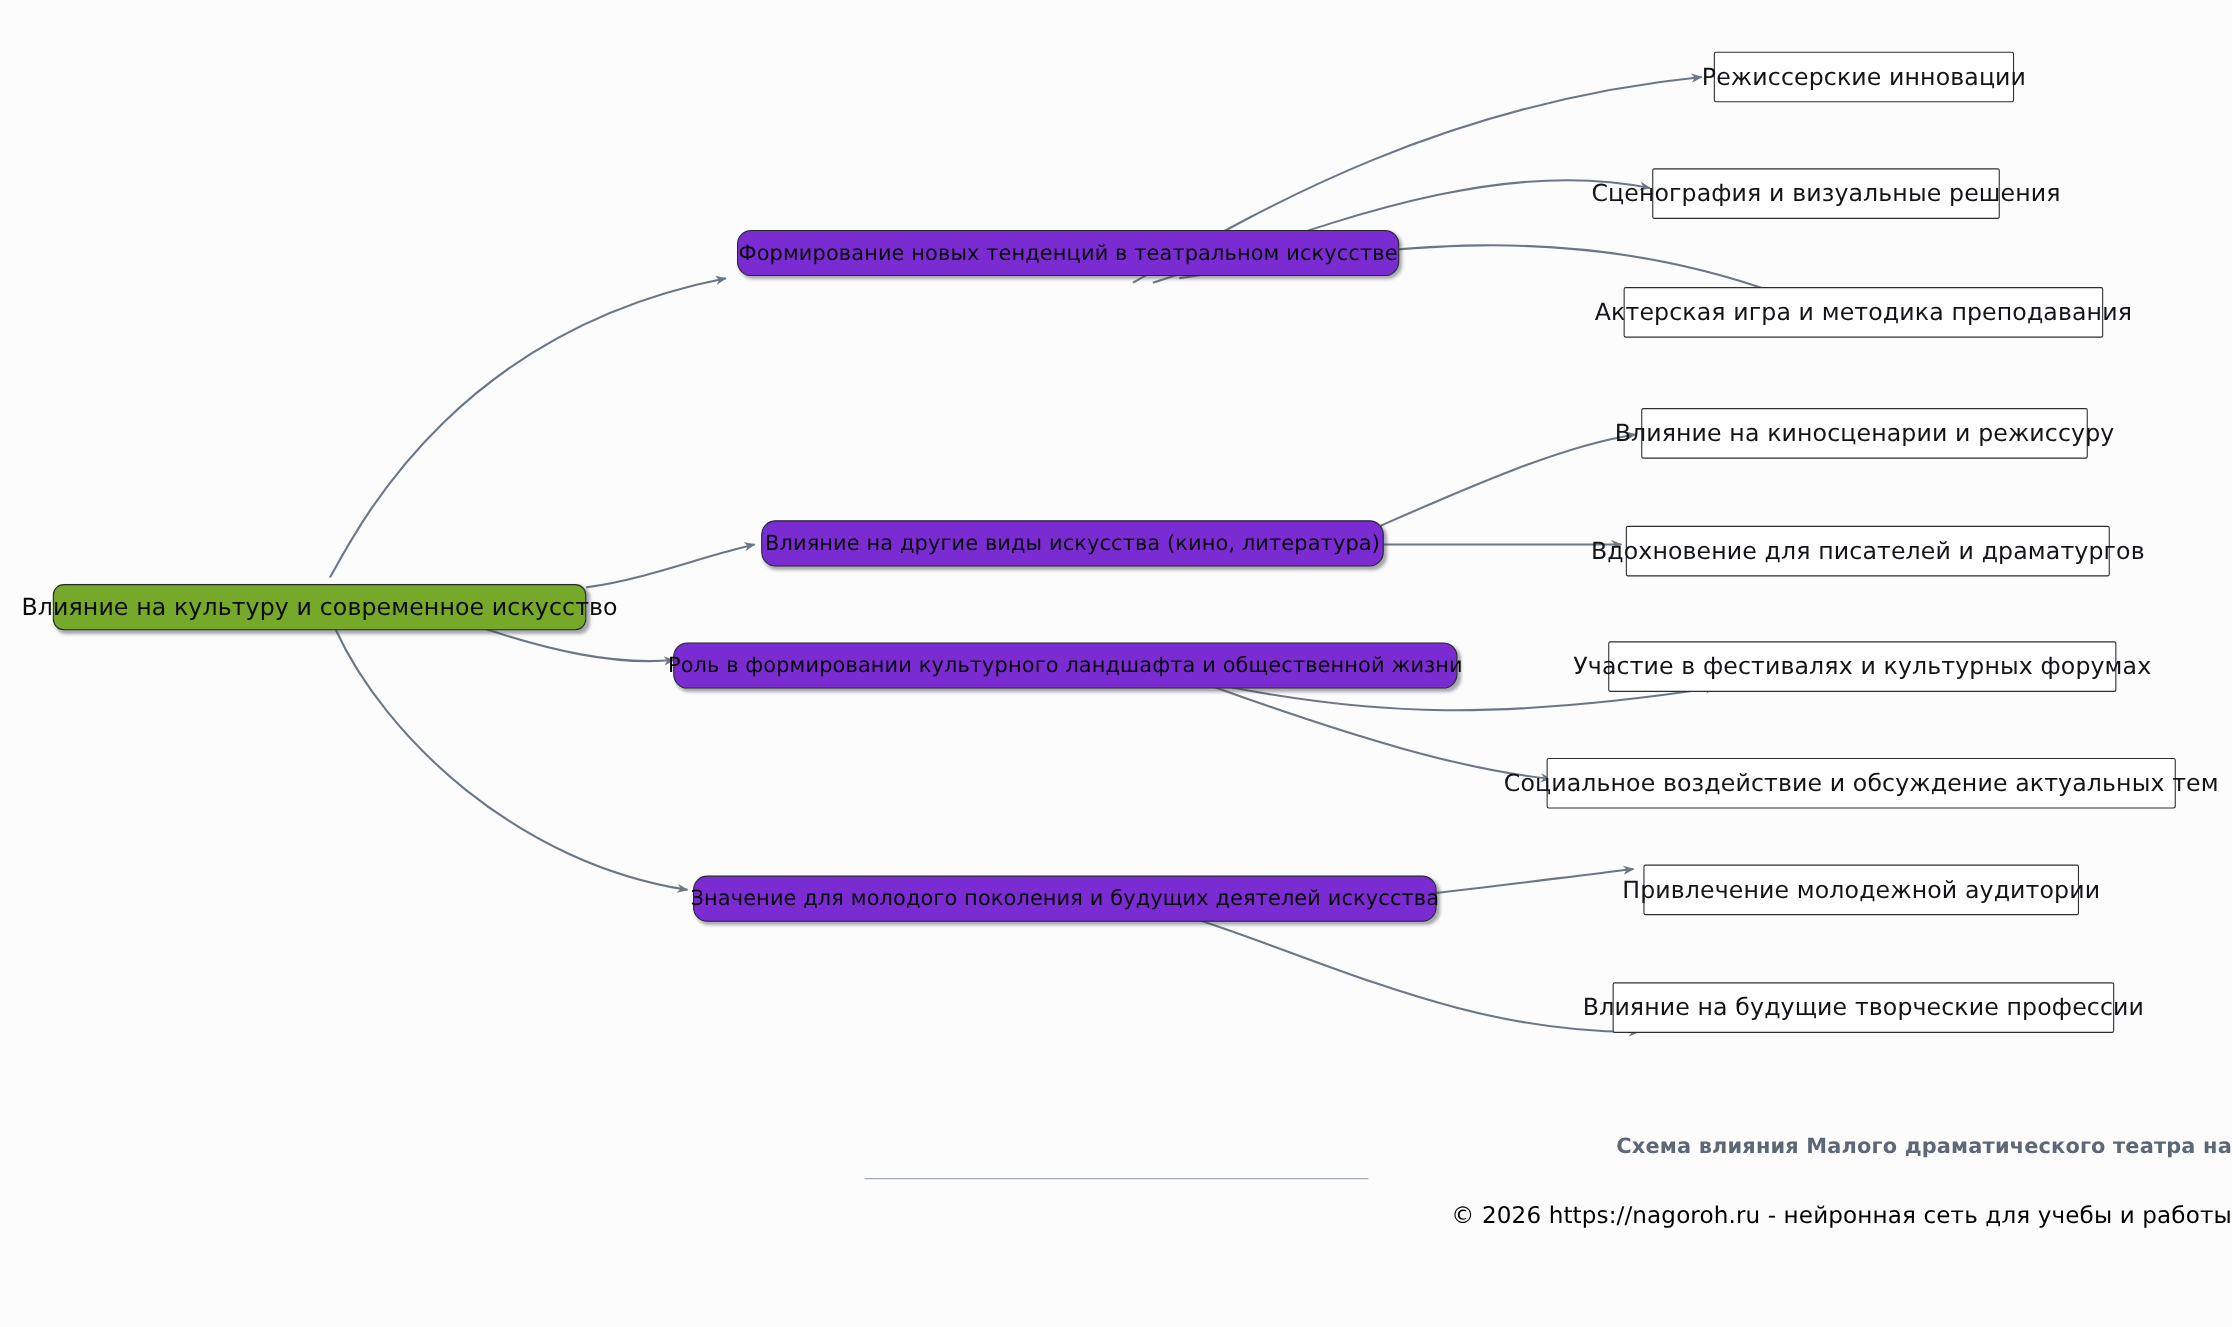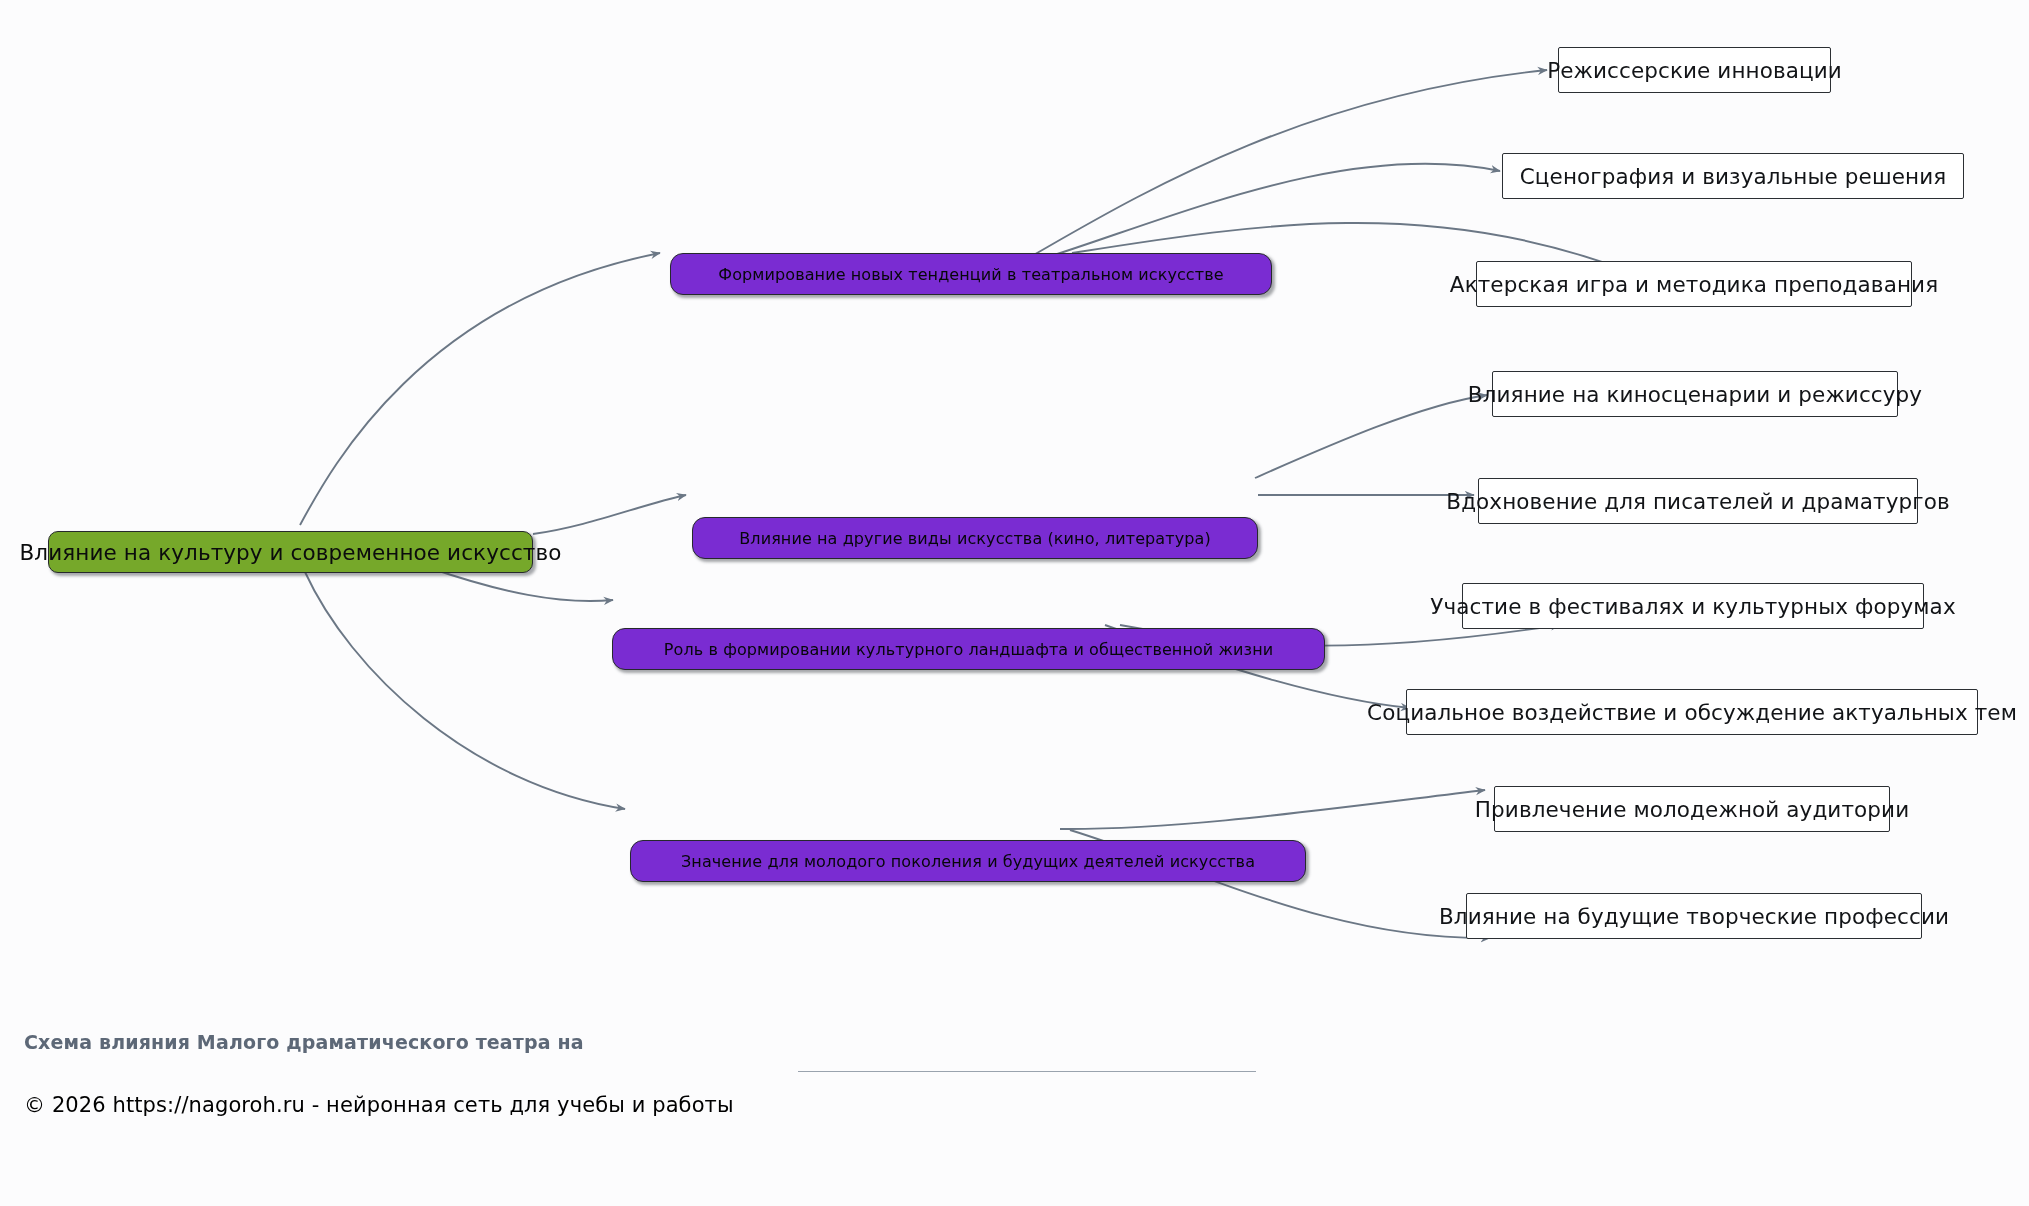--- a/index.html
+++ b/index.html
@@ -37,38 +37,36 @@
     background: #76a82a;
     border: 1.6px solid #26292c;
     color: #0b0c0d;
     font-size: 21.5px;
     box-shadow: 2.5px 2.5px 3px rgba(60,64,70,0.45);
   }
   .node-branch {
     background: #7a2cd2;
     border: 1.6px solid #26292c;
     color: #07070a;
-    font-size: 16px;
+    font-size: 19px;
     box-shadow: 2.5px 2.5px 3px rgba(60,64,70,0.45);
-    margin-top: 44px;
   }
   .node-leaf {
     background: #ffffff;
     border: 1.9px solid #2b2f33;
     color: #121417;
     font-size: 21.5px;
     border-radius: 2px;
   }
   #footer {
     position: absolute;
     left: 0;
     right: 0;
     top: 1030px;
-    text-align: left;
-    padding-left: 24px;
+    text-align: right;
   }
   #footer .title {
     color: #5d6877;
     font-size: 19px;
     font-weight: bold;
     line-height: 1.33;
     letter-spacing: 0.15px;
   }
   #footer .rule {
     width: 458px;
@@ -119,21 +117,21 @@
   <div class="node node-root" style="left:48px; top:531px; width:485px; height:42px;border-radius:10px;">
     <span>Влияние на культуру и современное искусство</span>
   </div>
 
   <div class="node node-branch" style="left:670px; top:209px; width:602px; height:42px;">
     <span>Формирование новых тенденций в театральном искусстве</span>
   </div>
   <div class="node node-leaf" style="left:1558px; top:47px; width:273px; height:46px;">
     <span>Режиссерские инновации</span>
   </div>
-  <div class="node node-leaf" style="left:1502px; top:153px; width:462px; height:46px;">
+  <div class="node node-leaf" style="left:1502px; top:153px; width:316px; height:46px;">
     <span>Сценография и визуальные решения</span>
   </div>
   <div class="node node-leaf" style="left:1476px; top:261px; width:436px; height:46px;">
     <span>Актерская игра и методика преподавания</span>
   </div>
 
   <div class="node node-leaf" style="left:1492px; top:371px; width:406px; height:46px;">
     <span>Влияние на киносценарии и режиссуру</span>
   </div>
   <div class="node node-branch" style="left:692px; top:473px; width:566px; height:42px;">

